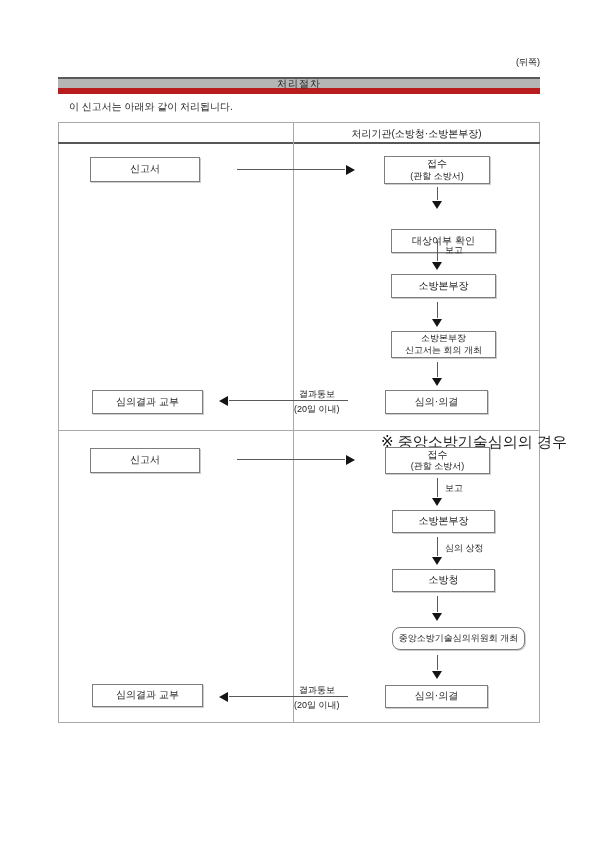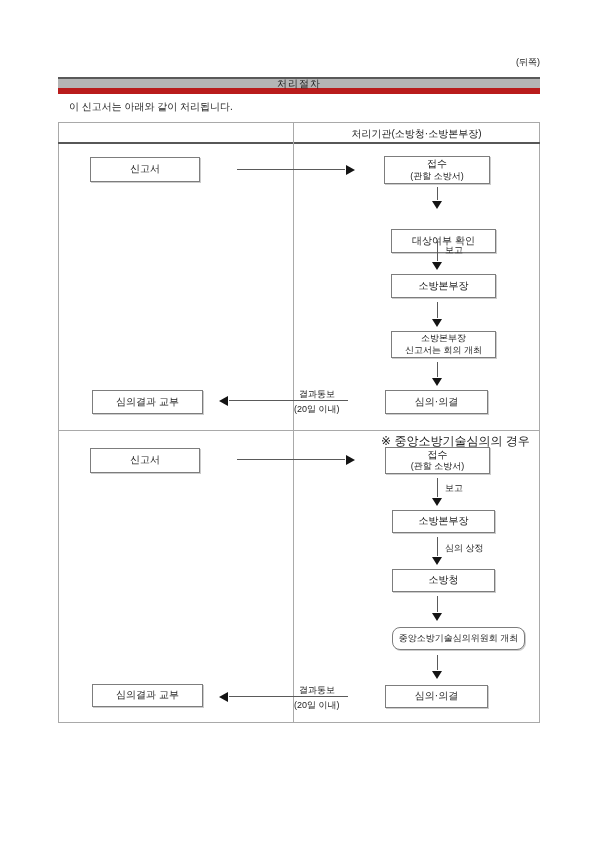--- a/index.html
+++ b/index.html
@@ -94,21 +94,21 @@
 
   <div class="arr-l" style="left:219px;top:396px;"></div>
   <div class="hline" style="left:229px;top:400px;width:119px;"></div>
   <div class="lbl" style="left:299px;top:388px;">결과통보</div>
   <div class="lbl" style="left:294px;top:403px;">(20일 이내)</div>
 
   <div class="fbox" style="left:92px;top:390px;width:111px;height:24px;">
     <span>심의결과 교부</span>
   </div>
 
-  <div class="lbl" style="left:381px;top:433px;font-size:12px;">※ 중앙소방기술심의의 경우</div>
+  <div class="lbl" style="left:381px;top:433px;font-size:15px;">※ 중앙소방기술심의의 경우</div>
 
   <div class="fbox" style="left:90px;top:448px;width:110px;height:25px;">
     <span>신고서</span>
   </div>
 
   <div class="hline" style="left:237px;top:459px;width:108px;"></div>
   <div class="arr-r" style="left:346px;top:455px;"></div>
 
   <div class="fbox" style="left:385px;top:447px;width:105px;height:27px;">
     <span>접수</span>

